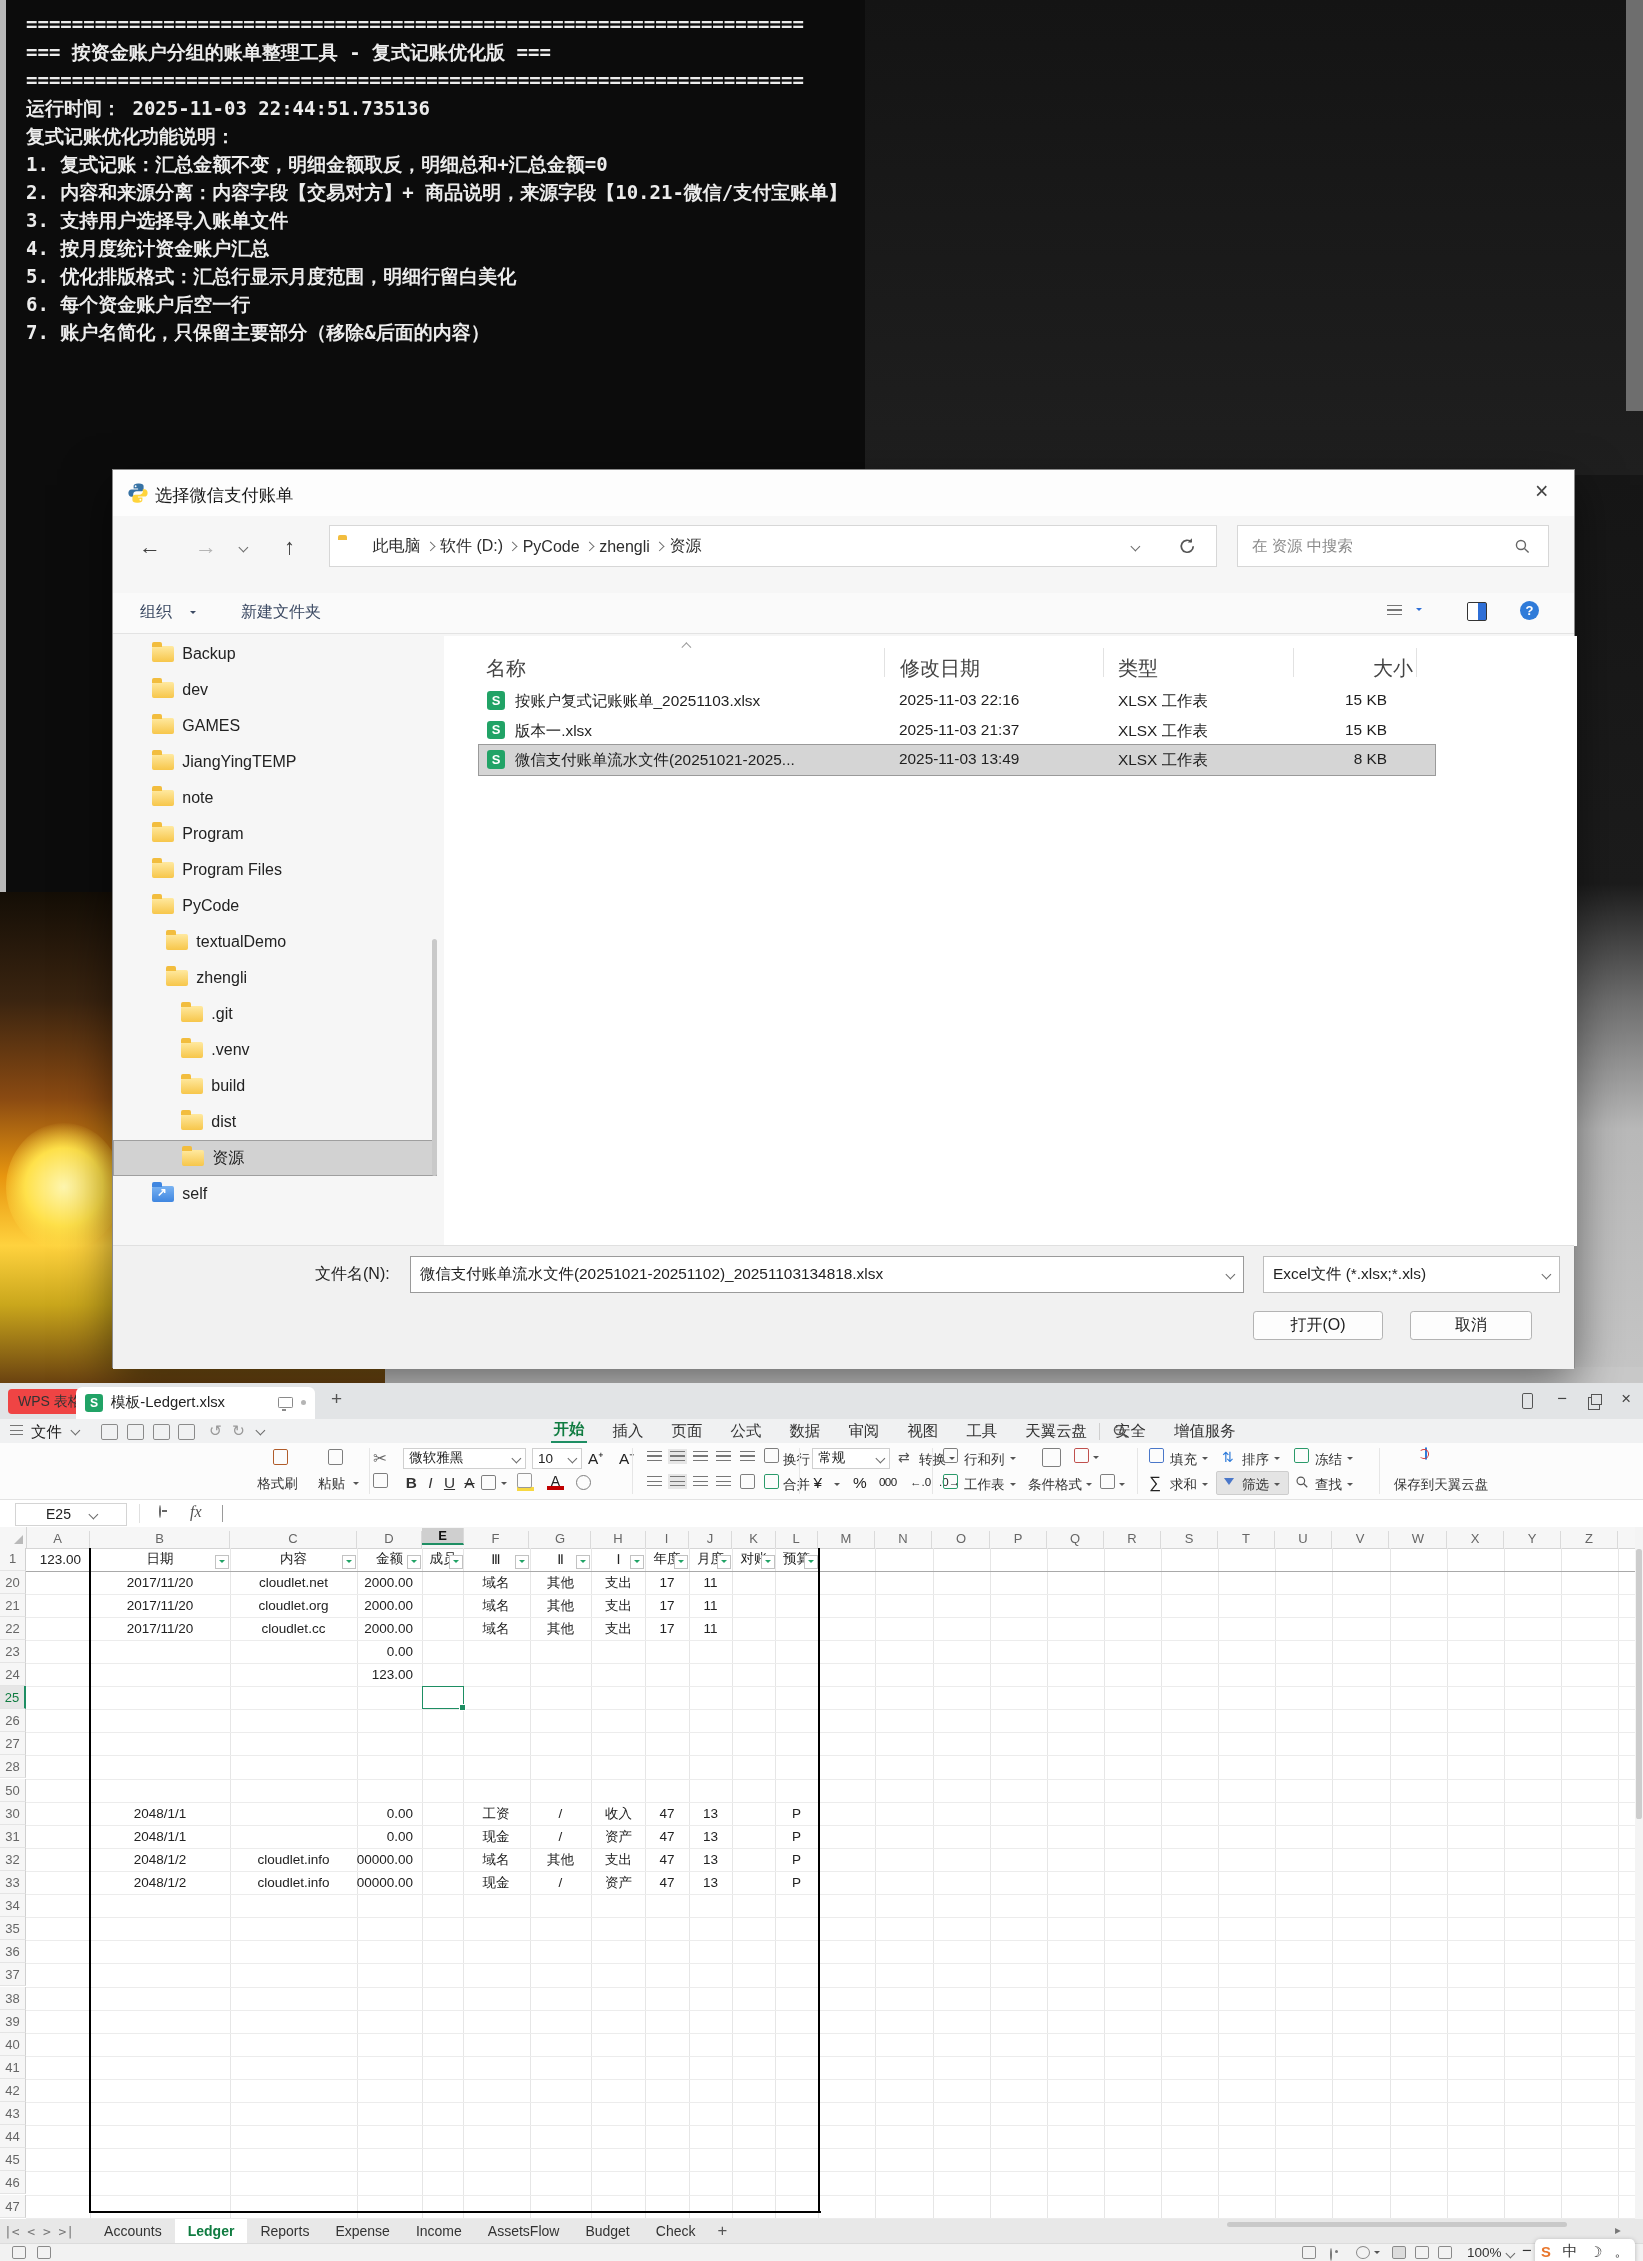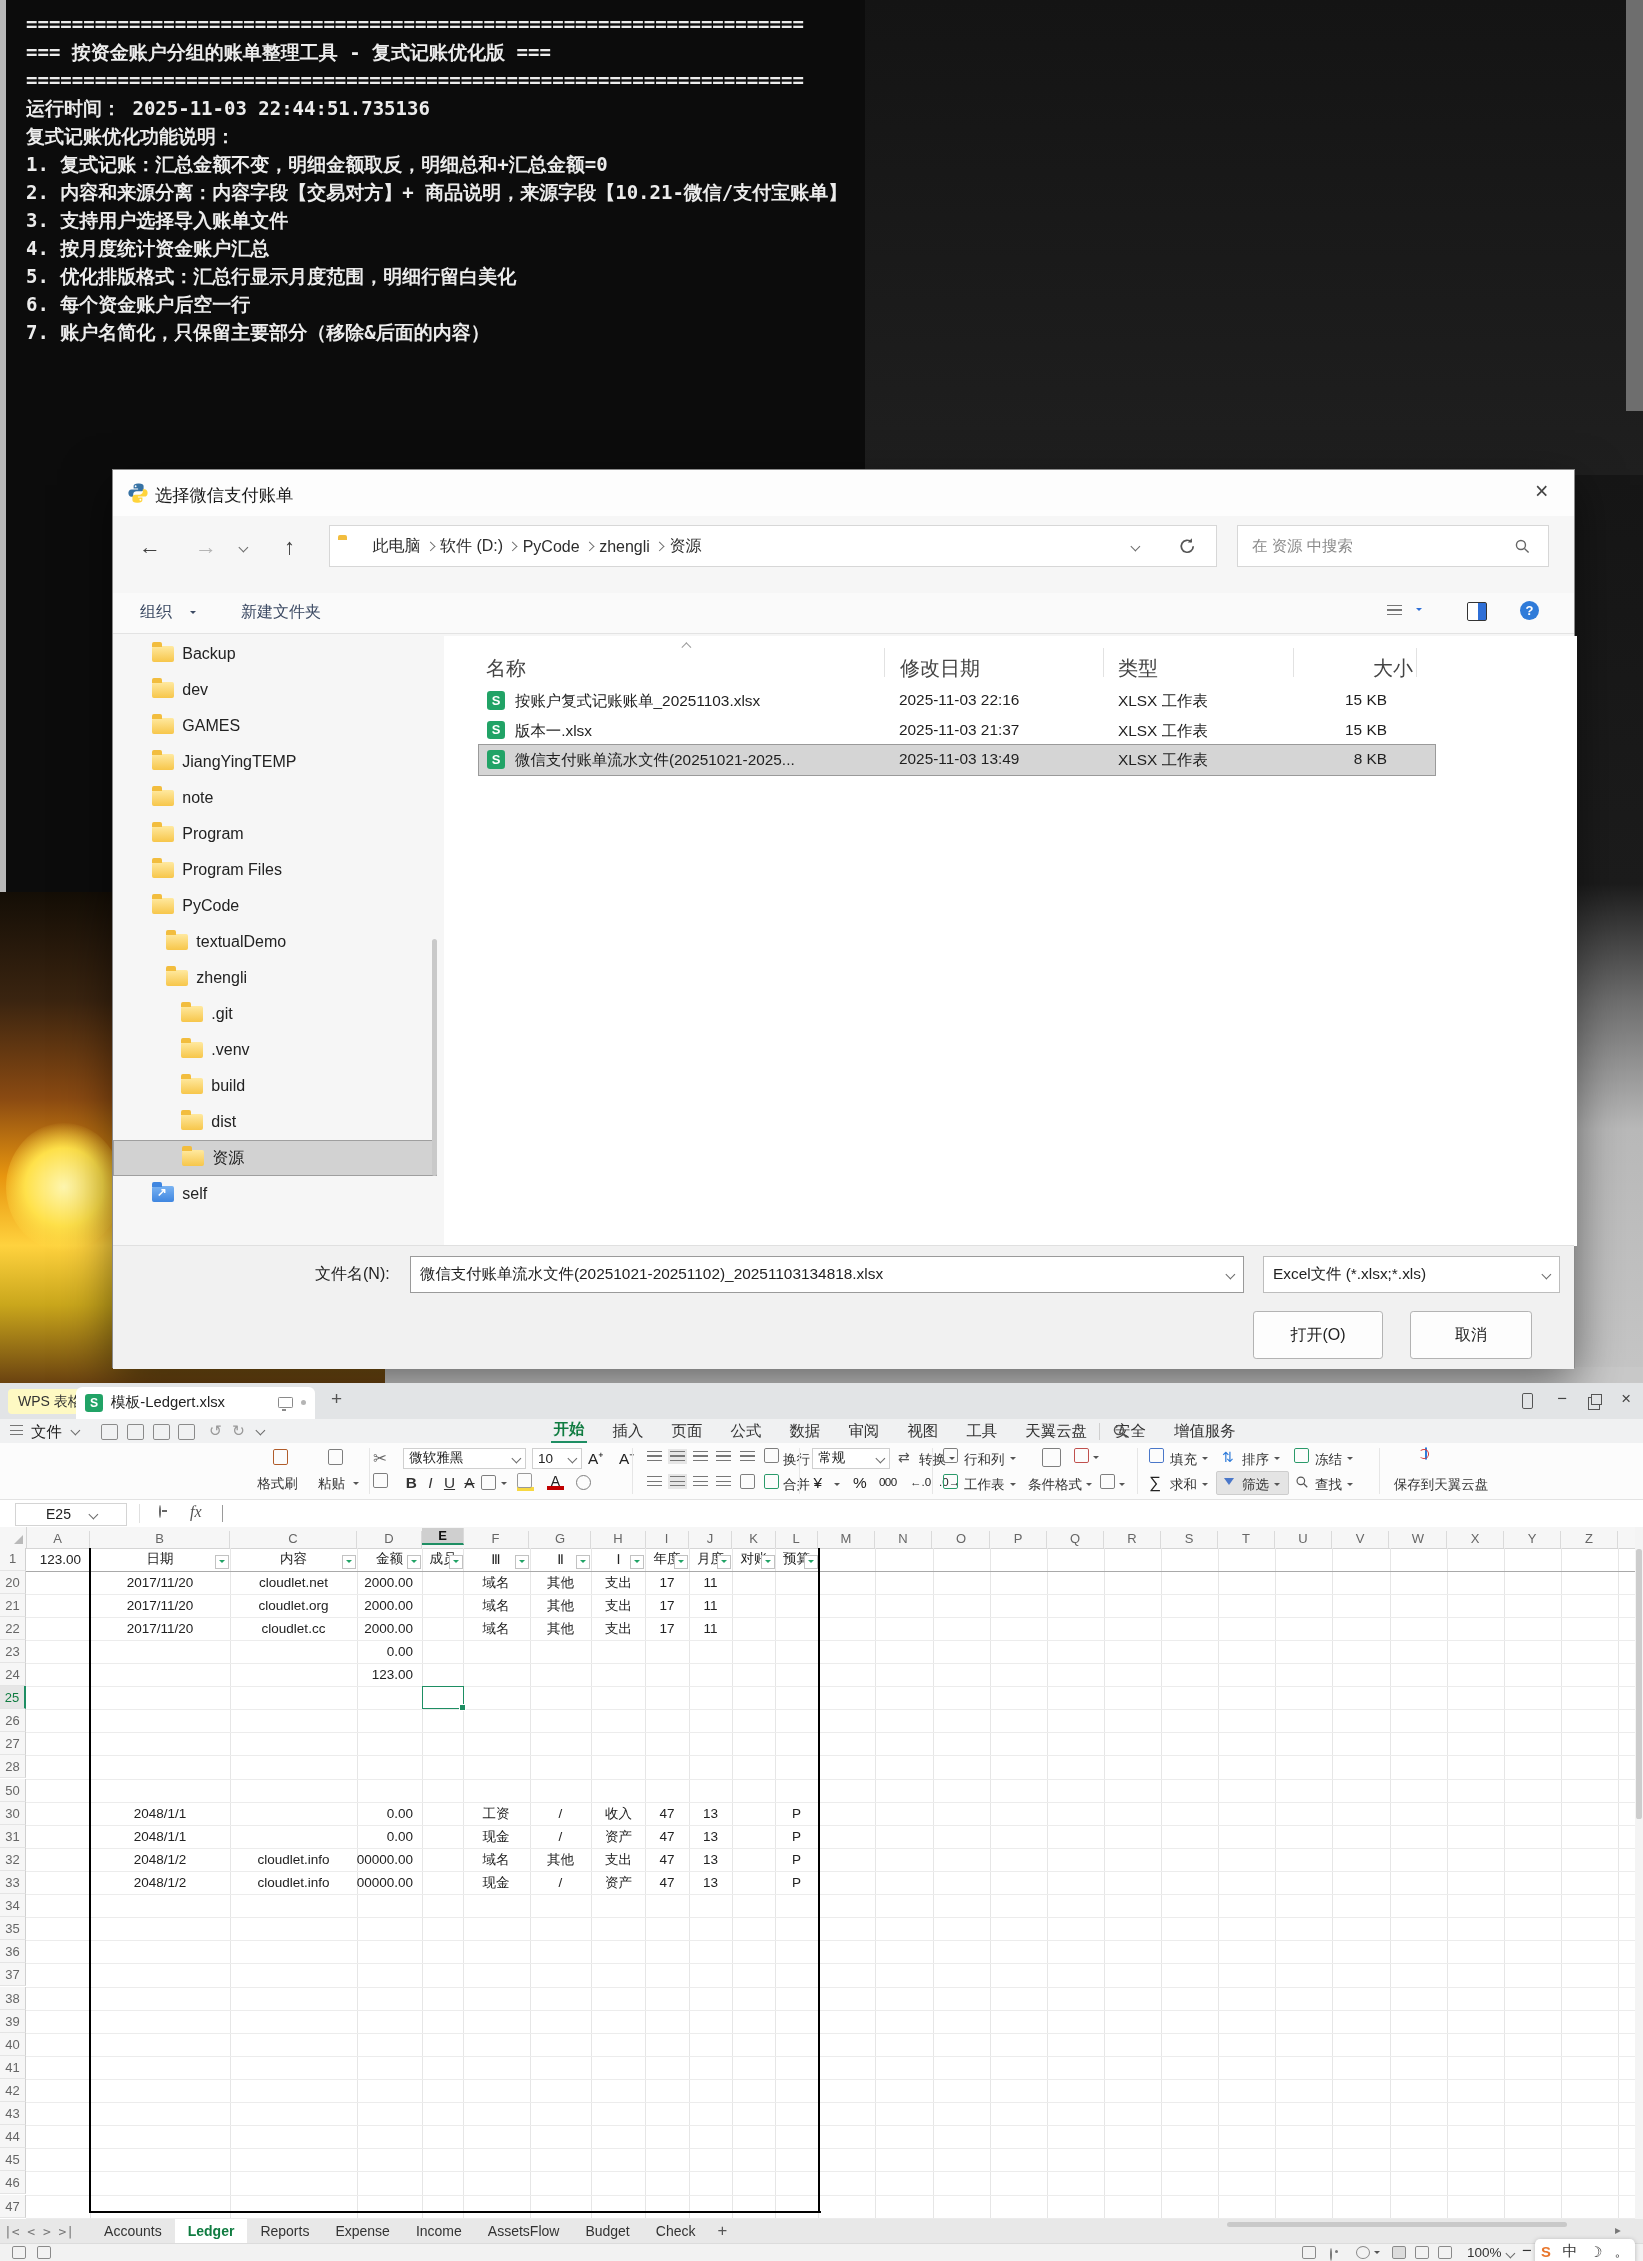--- a/index.html
+++ b/index.html
@@ -55,26 +55,26 @@
   .frow.fsel{background:#d5d5d5;outline:0.6px solid #9a9a9a;}
   .fcell{position:absolute;top:5.1px;white-space:nowrap;}
   .xic{width:18.6px;height:18.6px;background:#21a366;border-radius:3.2px;color:#fff;font-weight:bold;font-size:13px;
        display:flex;align-items:center;justify-content:center;position:absolute;left:7.7px;top:5.1px;}
   #dlg-footer{position:absolute;left:0;top:775px;width:100%;height:123px;background:#f1f1f1;border-top:0.6px solid #e0e0e0;}
   .fn-label{position:absolute;left:202px;top:18px;font-size:16px;color:#222;}
   .fn-input{position:absolute;left:297px;top:10.3px;width:834px;height:37px;background:#fff;border:0.6px solid #9a9a9a;
             box-sizing:border-box;font-size:15.4px;display:flex;align-items:center;padding:0 9px;}
   .ft-select{position:absolute;left:1150px;top:10.3px;width:297px;height:37px;background:#fff;border:0.6px solid #bdbdbd;
              box-sizing:border-box;font-size:15.4px;display:flex;align-items:center;padding:0 9px;justify-content:space-between;}
-  .dbtn{position:absolute;top:65px;height:48px;background:#fdfdfd;border:0.6px solid #b3b3b3;border-radius:3.2px;
+  .dbtn{position:absolute;top:65px;height:29px;background:#fdfdfd;border:0.6px solid #b3b3b3;border-radius:3.2px;
         font-size:16px;display:flex;align-items:center;justify-content:center;box-sizing:border-box;}
   
   #wps{left:0;top:1383px;width:1643px;height:878px;background:#fff;}
   #wps-titlebar{position:absolute;left:0;top:0;width:100%;height:36px;background:#e2e4e6;}
-  .appchip{position:absolute;left:7.7px;top:6.4px;height:24.4px;padding:0 10.3px;background:#fef9c3;border-radius:3.9px;
+  .appchip{position:absolute;left:7.7px;top:6.4px;height:24.4px;padding:0 10.3px;background:#ef4444;border-radius:3.9px;
            font-size:14px;display:flex;align-items:center;color:#333;}
   .doctab{position:absolute;left:76px;top:3.9px;width:239px;height:32px;background:#fff;border-radius:6.4px 6.4px 0 0;
           display:flex;align-items:center;gap:7.7px;padding:0 9px;box-sizing:border-box;font-size:14.8px;}
   .sicon{width:18px;height:18px;background:#21a366;border-radius:3.2px;color:#fff;font-weight:bold;font-size:12.2px;
          display:flex;align-items:center;justify-content:center;flex:none;}
   .monic{width:13px;height:9px;border:1.3px solid #8a8a8a;border-radius:1.3px;position:relative;}
   .monic::after{content:"";position:absolute;left:3.2px;bottom:-3.9px;width:3.9px;height:2.6px;background:#8a8a8a;}
   .dot{width:5.1px;height:5.1px;border-radius:50%;background:#b5b5b5;}
   .plus{font-size:19px;color:#555;}
   .winbtn{position:absolute;top:6.4px;font-size:16.7px;color:#444;width:28px;text-align:center;}

